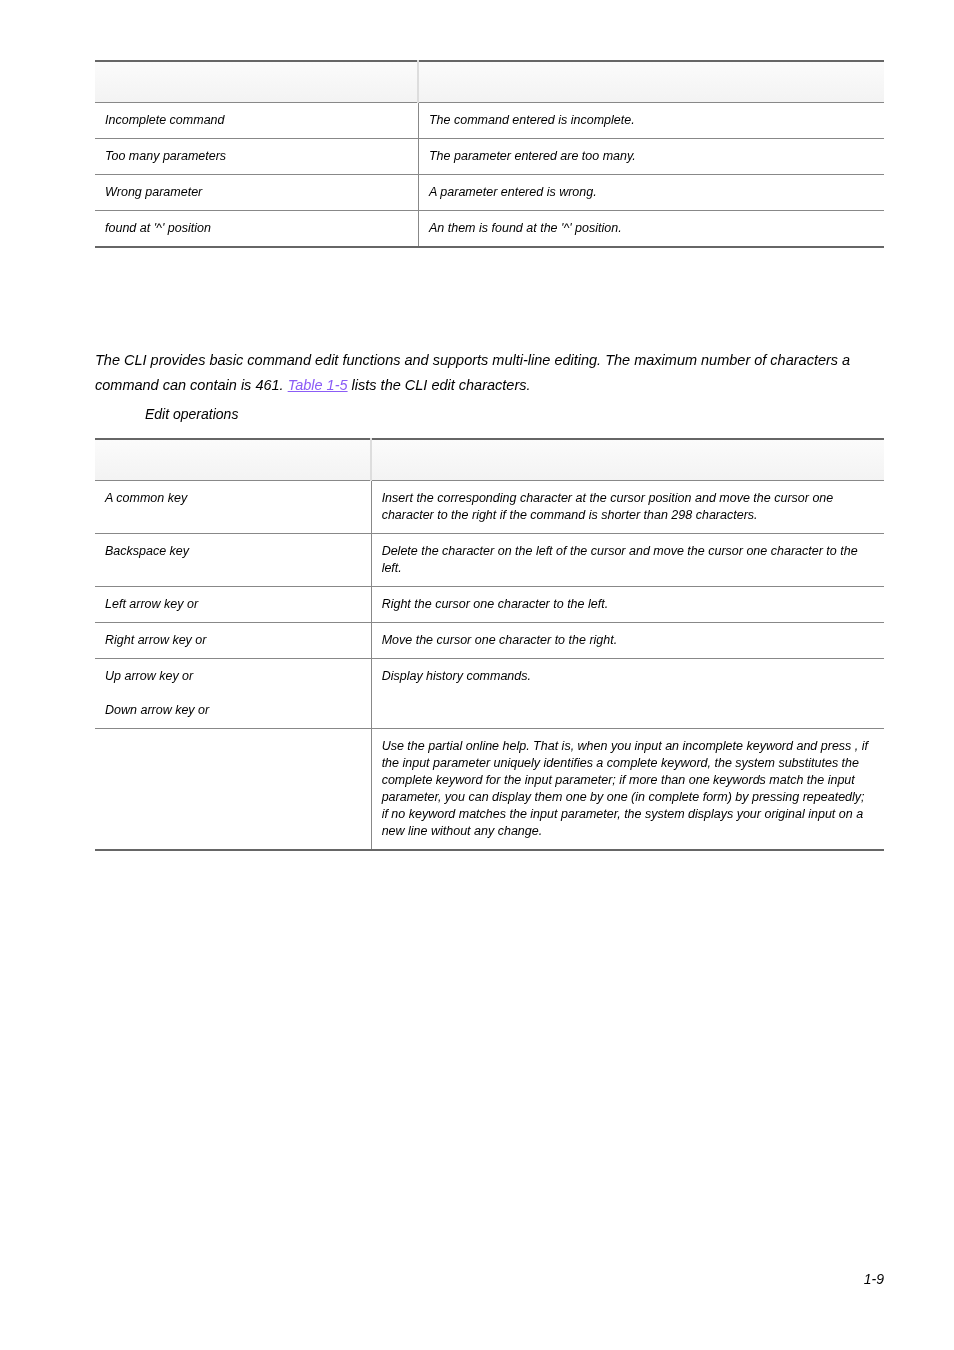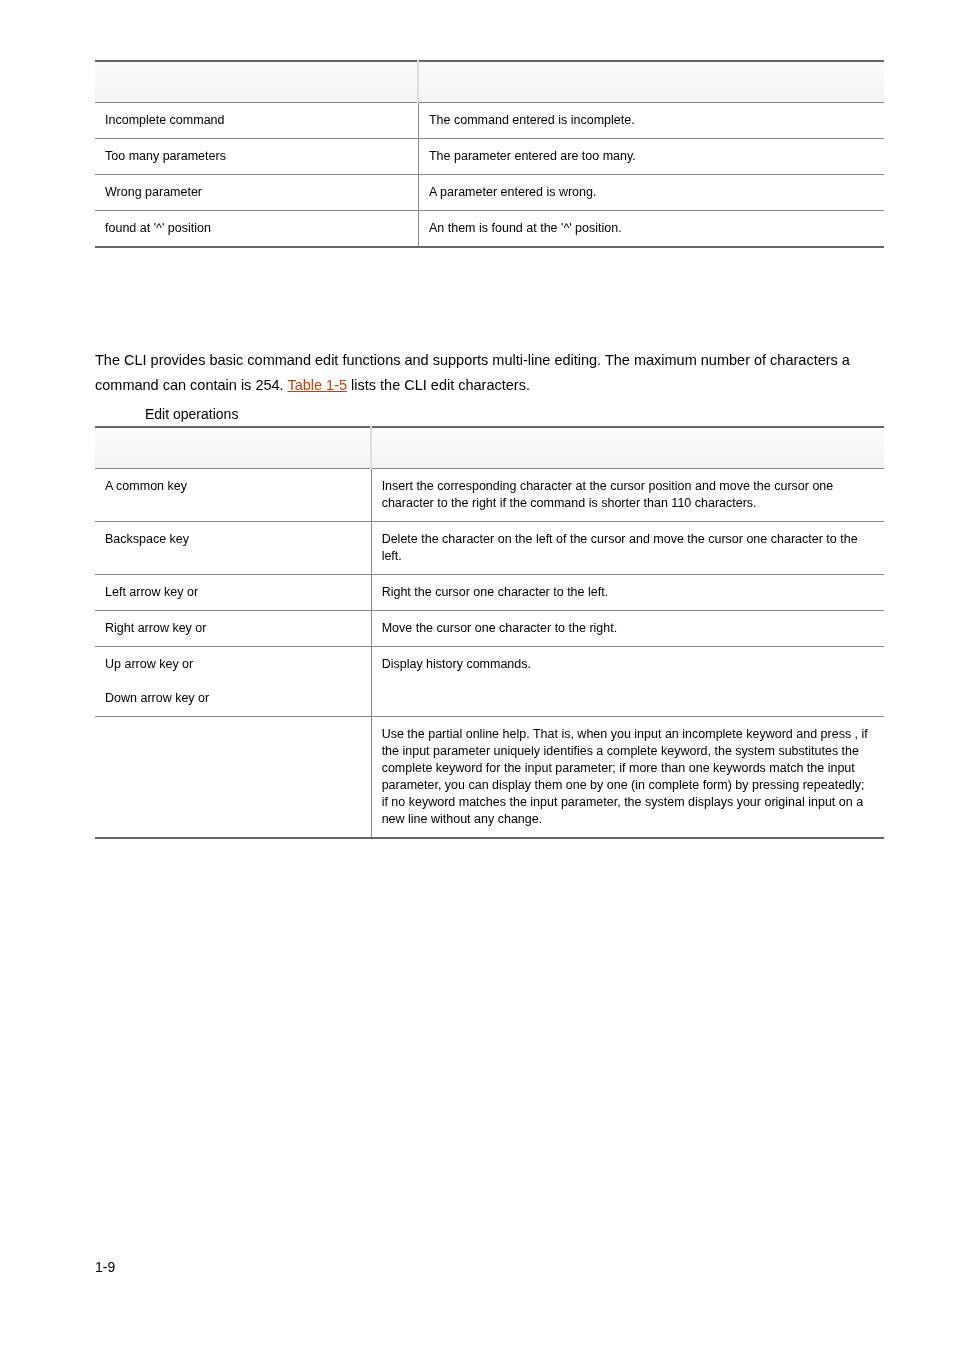--- a/index.html
+++ b/index.html
@@ -4,20 +4,21 @@
 <style>
   body {
     margin: 0;
     background: #fff;
     font-family: Arial, Helvetica, sans-serif;
     color: #000;
     width: 954px;
   }
   .page {
     padding: 60px 70px 40px 95px;
+    font-style: italic;
   }
   table {
     border-collapse: collapse;
     width: 100%;
     margin-bottom: 30px;
   }
   th, td {
     text-align: left;
     vertical-align: top;
     font-size: 12.5px;
@@ -45,28 +46,28 @@
     border-right: 1px solid #888;
   }
   tbody tr:last-child td {
     border-bottom: 2px solid #666;
   }
   .body-text {
     font-size: 14.5px;
     line-height: 1.75;
     margin: 0 0 8px 0;
   }
-  .link { color: #c2410c; text-decoration: underline; }
+  .link { color: #8b5cf6; text-decoration: underline; }
   .caption {
     font-size: 14px;
-    margin: 6px 0 4px 50px;
+    margin: 6px 0 16px 50px;
   }
   .nob { border-bottom: none !important; }
   .footer {
-    text-align: left;
+    text-align: right;
     font-size: 14px;
     margin-top: 420px;
   }
   .gap { height: 70px; }
 </style>
 </head>
 <body>
 
 <div class="page">
 
@@ -97,40 +98,40 @@
       <tr>
         <td>found at '^' position</td>
         <td>An them is found at the '^' position.</td>
       </tr>
     </tbody>
   </table>
 
   <div class="gap"></div>
 
   <p class="body-text">
-    <span>The CLI provides basic command edit functions and supports multi-line editing. The maximum number of characters a command can contain is 254. </span><a class="link">Table 1-5</a><span> lists the CLI edit characters.</span>
+    <span>The CLI provides basic command edit functions and supports multi-line editing. The maximum number of characters a command can contain is 461. </span><a class="link">Table 1-5</a><span> lists the CLI edit characters.</span>
   </p>
 
   <div class="caption">Edit operations</div>
 
   <table class="t2">
     <colgroup>
         <col class="c1">
         <col class="c2">
       </colgroup>
     <thead>
       <tr>
           <th></th>
           <th></th>
         </tr>
     </thead>
     <tbody>
       <tr>
         <td>A common key</td>
-        <td>Insert the corresponding character at the cursor position and move the cursor one character to the right if the command is shorter than 110 characters.</td>
+        <td>Insert the corresponding character at the cursor position and move the cursor one character to the right if the command is shorter than 298 characters.</td>
       </tr>
       <tr>
         <td>Backspace key</td>
         <td>Delete the character on the left of the cursor and move the cursor one character to the left.</td>
       </tr>
       <tr>
         <td>Left arrow key or</td>
         <td>Right the cursor one character to the left.</td>
       </tr>
       <tr>

